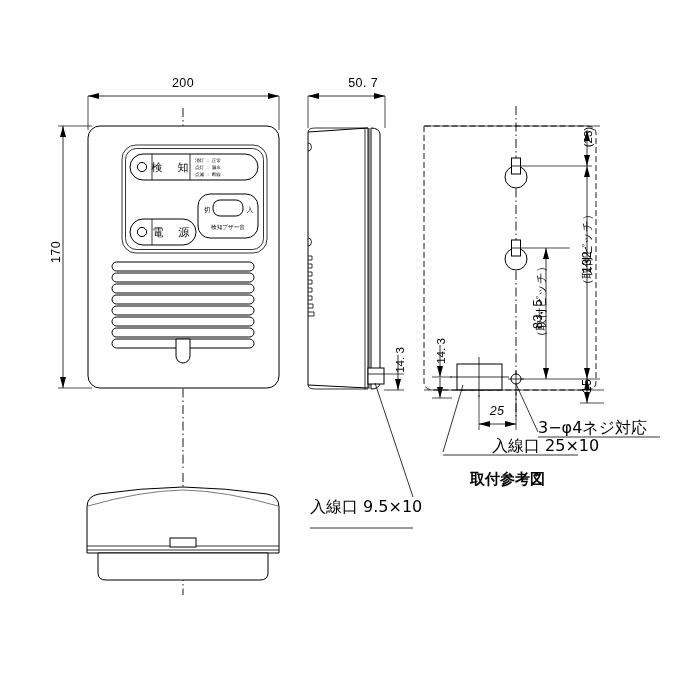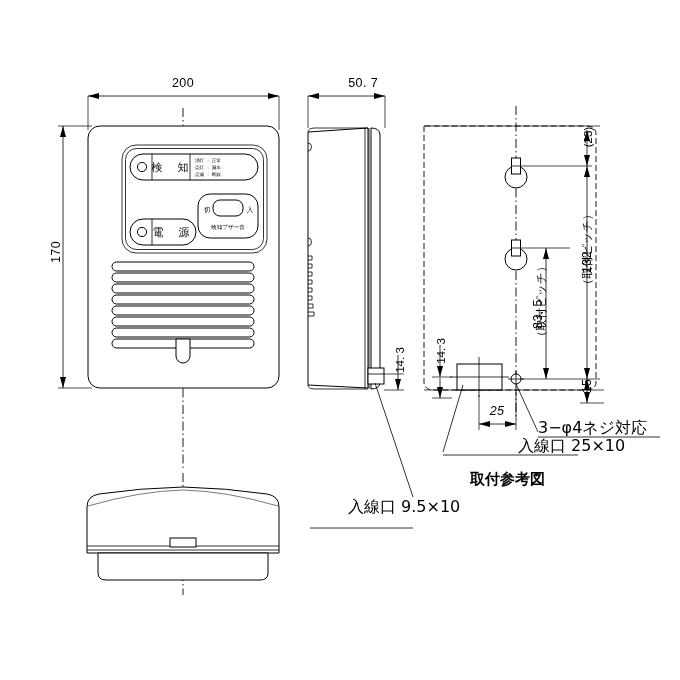--- a/index.html
+++ b/index.html
@@ -254,21 +254,21 @@
   <div style="position:absolute;left:152px;top:76px;width:62px;text-align:center;" class="dim">200</div>
 
   <div style="position:absolute;left:26px;top:245px;width:60px;text-align:center;
               transform:rotate(-90deg);transform-origin:center;" class="dim">170</div>
 
   <div style="position:absolute;left:316px;top:76px;width:62px;text-align:right;" class="dim">50. 7</div>
 
   <div style="position:absolute;left:378px;top:354px;width:44px;text-align:center;
               transform:rotate(-90deg);transform-origin:center;" class="dimsm">14. 3</div>
 
-  <div style="position:absolute;left:310px;top:497px;margin-left:38px;" class="note jp">入線口 9.5×10</div>
+  <div style="position:absolute;left:310px;top:497px;" class="note jp">入線口 9.5×10</div>
 
   <div style="position:absolute;left:568px;top:131px;width:40px;text-align:center;
               transform:rotate(-90deg);transform-origin:center;" class="dimsm">(23)</div>
 
   <div style="position:absolute;left:557px;top:255px;width:60px;text-align:center;
               transform:rotate(-90deg);transform-origin:center;" class="dim">132</div>
 
   <div style="position:absolute;left:532px;top:242px;width:110px;text-align:center;
               transform:rotate(-90deg);transform-origin:center;" class="dimsm jp">（取付ピッチ）</div>
 
@@ -281,17 +281,17 @@
   <div style="position:absolute;left:567px;top:379px;width:40px;text-align:center;
               transform:rotate(-90deg);transform-origin:center;" class="dim">15</div>
 
   <div style="position:absolute;left:418px;top:345px;width:46px;text-align:center;
               transform:rotate(-90deg);transform-origin:center;" class="dimsm">14. 3</div>
 
   <div style="position:absolute;left:482px;top:404px;width:30px;text-align:center;font-style:italic;" class="dim">25</div>
 
   <div style="position:absolute;left:538px;top:418px;" class="note jp">3−φ4ネジ対応</div>
 
-  <div style="position:absolute;left:470px;top:436px;padding-left:48px;" class="note jp">入線口 25×10</div>
+  <div style="position:absolute;left:444px;top:436px;padding-left:48px;" class="note jp">入線口 25×10</div>
 
   <div style="position:absolute;left:470px;top:470px;text-align:center;" class="title jp">取付参考図</div>
 
 </div>
 
 </body></html>

